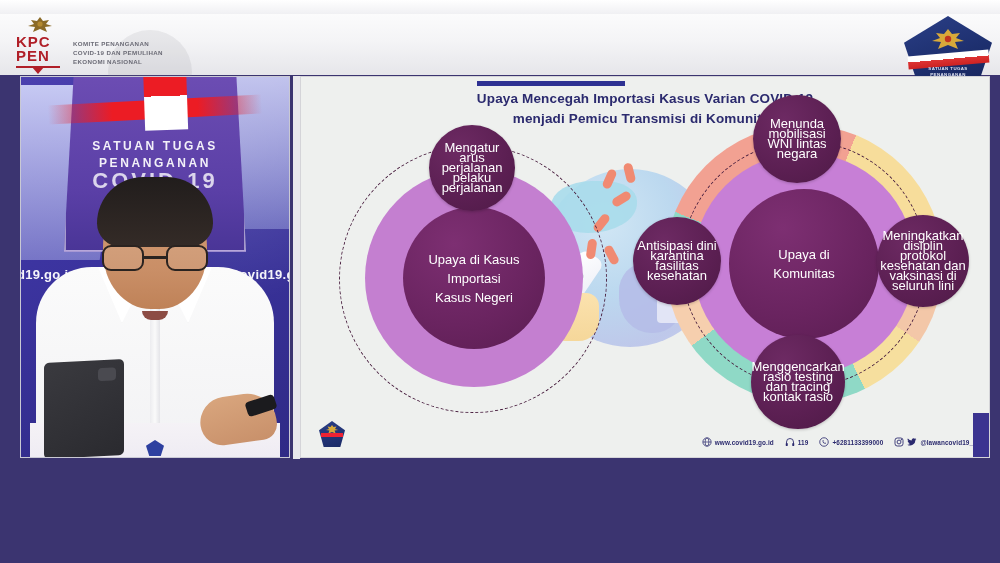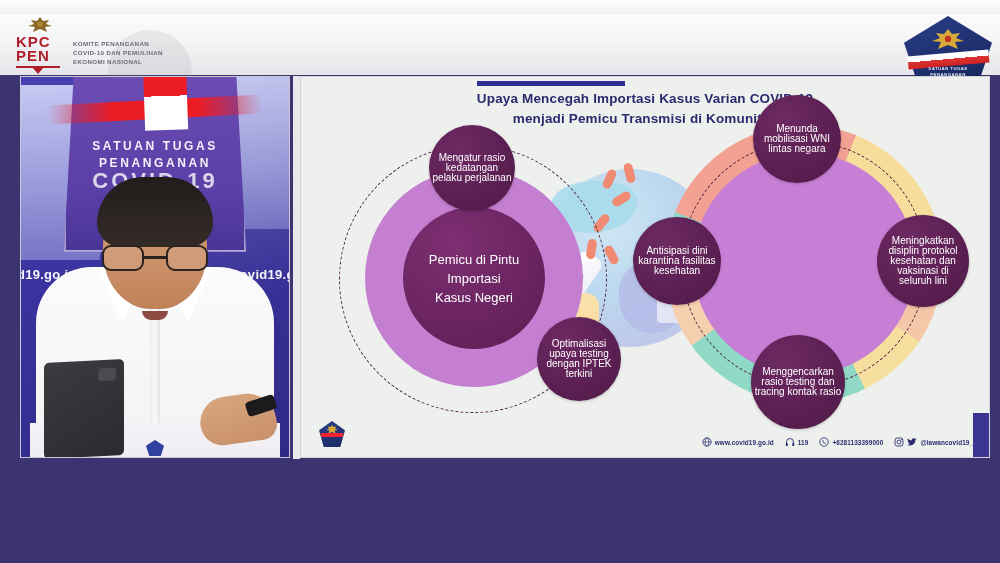--- a/index.html
+++ b/index.html
@@ -203,21 +203,21 @@
   .slide-title {
     position:absolute; left: 0; top: 12px; width: 100%; text-align:center;
     color: #2b2a6e; font-weight: bold; font-size: 13.5px; line-height: 20px; letter-spacing: .15px;
   }
 
   
   .node {
     position:absolute; border-radius: 50%;
     background: radial-gradient(circle at 35% 28%, #6d2a63 0%, #5b1f52 60%, #4e1a46 100%);
     color:#fff; display:flex; align-items:center; justify-content:center;
-    text-align:center; font-size: 10px; line-height: 10px; padding: 3px;
+    text-align:center; font-size: 13px; line-height: 10px; padding: 3px;
     box-shadow: 0 1px 3px rgba(0,0,0,.2);
   }
   .hub {
     position:absolute; border-radius:50%;
     background: radial-gradient(circle at 36% 26%, #7d2f72 0%, #6a2460 58%, #5a1d51 100%);
     color:#fff; display:flex; align-items:center; justify-content:center; text-align:center;
     font-size: 13px; line-height: 19px; font-weight: normal;
   }
   .dashed-ring {
     position:absolute; border-radius: 50%;
@@ -390,34 +390,39 @@
     <div class="slide-title">
       <div>Upaya Mencegah Importasi Kasus Varian COVID-19</div>
       <div>menjadi Pemicu Transmisi di Komunitas</div>
     </div>
 
     <div class="dia-left">
       <div class="dashed-ring dl-dash"></div>
       <div class="dl-ring"></div>
       <div class="hub dl-hub">
         <div>
-          <div>Pemicu di Pintu</div>
+          <div>Upaya di Kasus</div>
           <div>Importasi</div>
           <div>Kasus Negeri</div>
         </div>
       </div>
-      <div class="node n-l-top">Mengatur rasio kedatangan pelaku perjalanan</div>
-      <div class="node n-l-right">Optimalisasi upaya testing dengan IPTEK terkini</div>
+      <div class="node n-l-top">Mengatur arus perjalanan pelaku perjalanan</div>
     </div>
 
     <div class="dia-right">
       <div class="dr-outer"></div>
       <div class="dr-hole"></div>
       <div class="dr-ring"></div>
       <div class="dashed-ring dr-dash"></div>
+      <div class="hub dr-hub">
+        <div>
+          <div>Upaya di</div>
+          <div>Komunitas</div>
+        </div>
+      </div>
       <div class="node n-r-top">Menunda mobilisasi WNI lintas negara</div>
       <div class="node n-r-left">Antisipasi dini karantina fasilitas kesehatan</div>
       <div class="node n-r-right">Meningkatkan disiplin protokol kesehatan dan vaksinasi di seluruh lini</div>
       <div class="node n-r-bottom">Menggencarkan rasio testing dan tracing kontak rasio</div>
     </div>
 
     <div class="slide-badge">
       <div class="sh"></div>
       <svg class="gz" viewBox="0 0 13 10">
         <path d="M6.5 0 L8 2 L11 1.6 L9.5 4 L12.6 5 L9 5.6 L10.2 8.6 L6.5 7 L2.8 8.6 L4 5.6 L0.4 5 L3.5 4 L2 1.6 L5 2 Z" fill="#d8a93a"></path>

